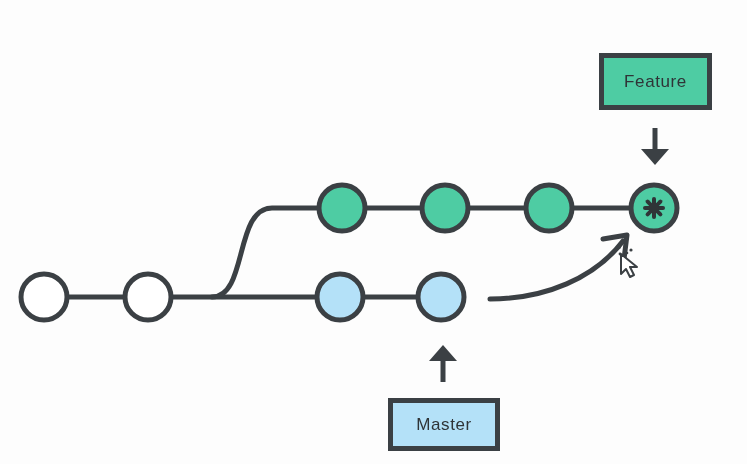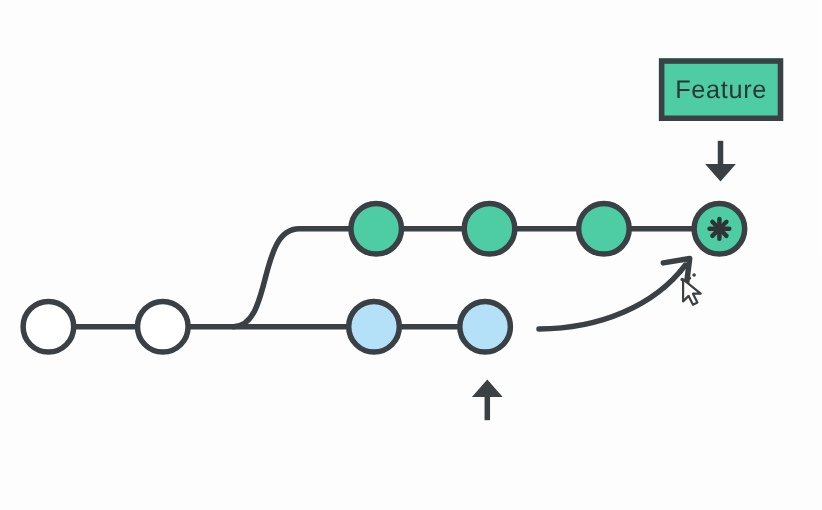--- a/index.html
+++ b/index.html
@@ -24,21 +24,21 @@
     top: 0;
     width: 747px;
     height: 464px;
   }
   .box-label {
     position: absolute;
     display: flex;
     align-items: center;
     justify-content: center;
     box-sizing: border-box;
-    font-size: 23px;
+    font-size: 17px;
     letter-spacing: 0.6px;
     color: #2f3437;
     font-family: "Liberation Sans", sans-serif;
   }
   #feature-box {
     left: 599px;
     top: 53px;
     width: 113px;
     height: 57px;
     background: #4ECCA3;
@@ -123,14 +123,17 @@
         <circle cx="10" cy="9" r="1.3"></circle>
       </g>
     </g>
 
   </svg>
 
   <div class="box-label" id="feature-box">
     <span>Feature</span>
   </div>
 
+  <div class="box-label" id="master-box">
+    <span>Master</span>
+  </div>
 
 </div>
 
 </body></html>

